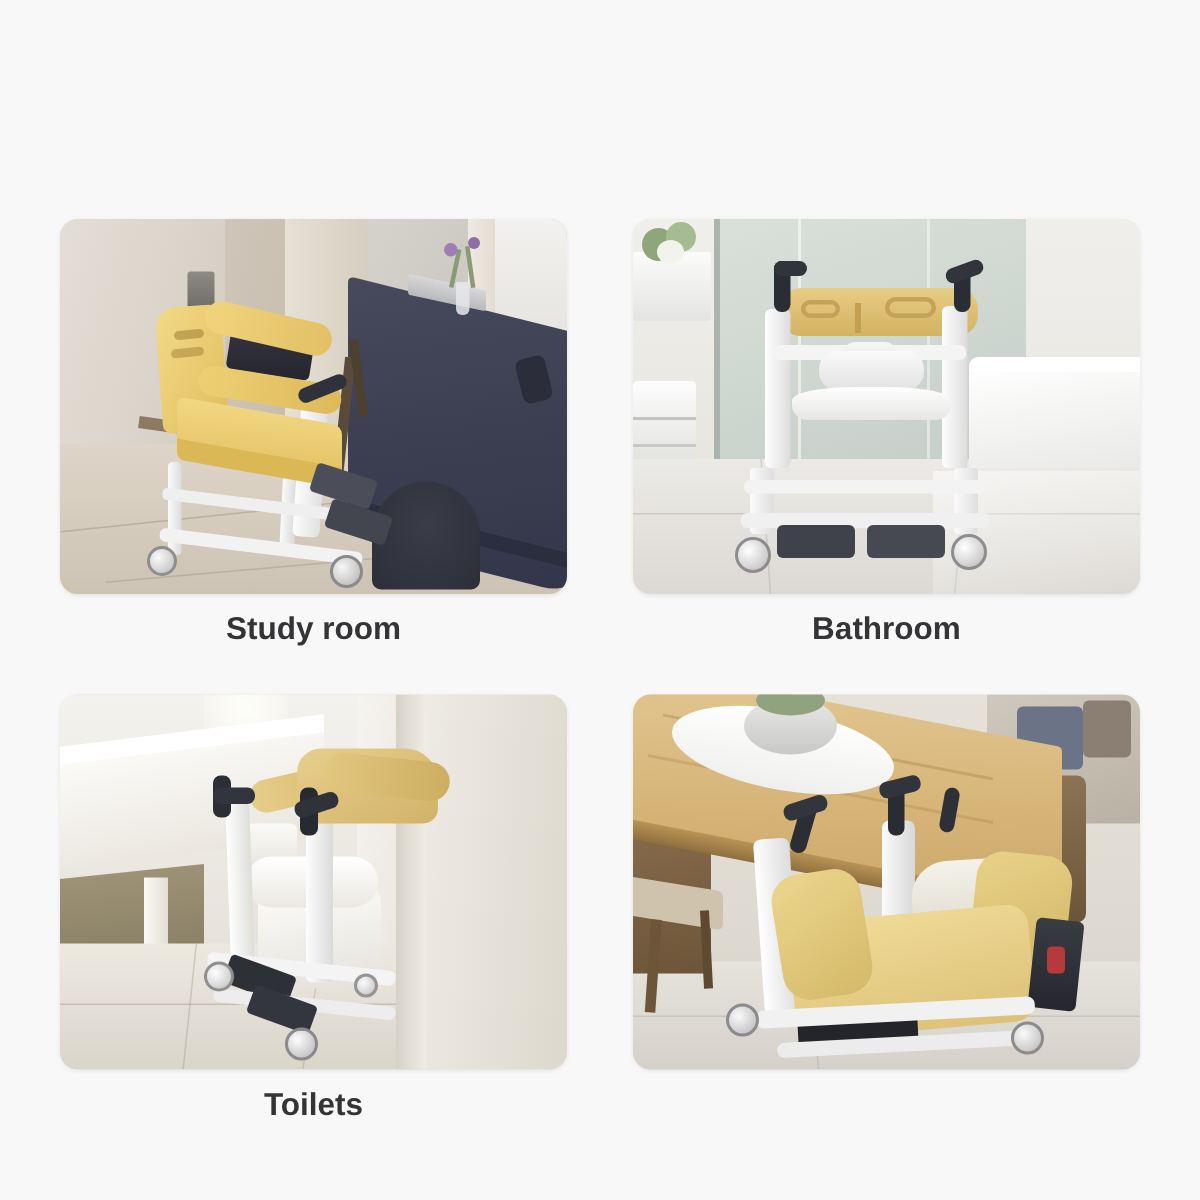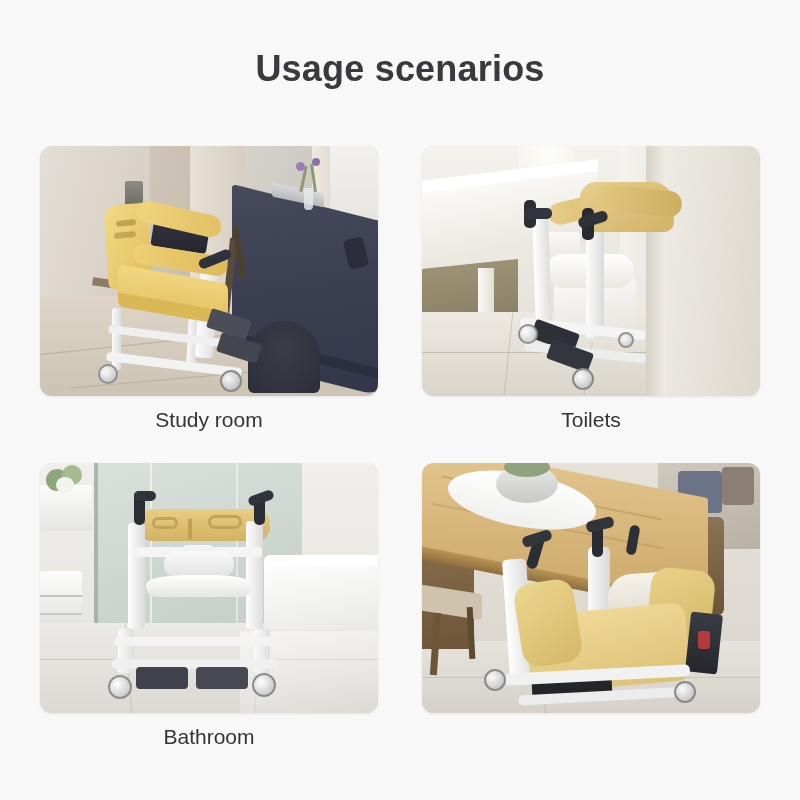--- a/index.html
+++ b/index.html
@@ -58,21 +58,21 @@
     box-shadow: 0 1px 3px rgba(0,0,0,0.08);
   }
 
   .caption {
     position: absolute;
     top: 262px;
     left: 0;
     width: 338px;
     text-align: center;
     font-size: 21px;
-    font-weight: normal;
+    font-weight: bold;
     color: #343436;
   }
 
   
   .lay { position: absolute; }
 
   
   .s1-wall-left   { left:0; top:0; width:118px; height:250px;
                     background: linear-gradient(105deg,#e3ded6 0%,#d9d2c8 55%,#cfc7bb 100%); }
   .s1-wall-mid    { left:110px; top:0; width:100px; height:175px;
@@ -308,21 +308,20 @@
   .s4-wheel1      { left:62px; top:206px; width:22px; height:22px; background: radial-gradient(circle at 35% 35%,#fafafa,#b6b6b6); border-radius:50%; border:2px solid #8b8b8b; }
   .s4-wheel2      { left:252px; top:218px; width:22px; height:22px; background: radial-gradient(circle at 35% 35%,#fafafa,#b6b6b6); border-radius:50%; border:2px solid #8b8b8b; }
   .s4-sidepanel   { left:266px; top:150px; width:32px; height:60px; background: linear-gradient(180deg,#3a3c44,#25272d); border-radius:4px; transform: rotate(6deg); }
   .s4-redbtn      { left:276px; top:168px; width:12px; height:18px; background:#b6393c; border-radius:3px; }
 </style>
 </head>
 <body>
 
 <div class="page">
 
-  <div class="page-title">Usage scenarios</div>
 
   <div class="grid">
 
     <div class="cell">
       <div class="photo">
         <div class="lay s1-wall-left"></div>
         <div class="lay s1-wall-mid"></div>
         <div class="lay s1-wall-panel"></div>
         <div class="lay s1-wall-right"></div>
         <div class="lay s1-curtain"></div>
@@ -357,59 +356,20 @@
         <div class="lay s1-arm2"></div>
         <div class="lay s1-handle-dk"></div>
         <div class="lay s1-frame-h"></div>
         <div class="lay s1-footplate1"></div>
         <div class="lay s1-footplate2"></div>
         <div class="lay s1-base-bar"></div>
         <div class="lay s1-wheel1"></div>
         <div class="lay s1-wheel2"></div>
       </div>
       <div class="caption">Study room</div>
-    </div>
-
-    <div class="cell">
-      <div class="photo">
-        <div class="lay s2-wall"></div>
-        <div class="lay s2-wall-panel"></div>
-        <div class="lay s2-wall-r"></div>
-        <div class="lay s2-glow"></div>
-        <div class="lay s2-recess"></div>
-        <div class="lay s2-counter"></div>
-        <div class="lay s2-counter-top"></div>
-        <div class="lay s2-pillar"></div>
-        <div class="lay s2-floor"></div>
-        <div class="lay s2-tile1"></div>
-        <div class="lay s2-tile2"></div>
-        <div class="lay s2-tile3"></div>
-        <div class="lay s2-door"></div>
-        <div class="lay s2-toilet-tank"></div>
-        <div class="lay s2-toilet-b"></div>
-        <div class="lay s2-toilet-s"></div>
-        <div class="lay s2-postL"></div>
-        <div class="lay s2-postR"></div>
-        <div class="lay s2-yokeL"></div>
-        <div class="lay s2-backrest"></div>
-        <div class="lay s2-back-hole"></div>
-        <div class="lay s2-yokeR"></div>
-        <div class="lay s2-crankL"></div>
-        <div class="lay s2-crankLa"></div>
-        <div class="lay s2-crankR"></div>
-        <div class="lay s2-crankRa"></div>
-        <div class="lay s2-basebar"></div>
-        <div class="lay s2-foot1"></div>
-        <div class="lay s2-basebar2"></div>
-        <div class="lay s2-foot2"></div>
-        <div class="lay s2-wheelA"></div>
-        <div class="lay s2-wheelB"></div>
-        <div class="lay s2-wheelC"></div>
-      </div>
-      <div class="caption">Toilets</div>
     </div>
 
     <div class="cell">
       <div class="photo">
         <div class="lay s3-wall"></div>
         <div class="lay s3-glass"></div>
         <div class="lay s3-glass-frame"></div>
         <div class="lay s3-glass-ln1"></div>
         <div class="lay s3-glass-ln2"></div>
         <div class="lay s3-planter"></div>
@@ -448,20 +408,59 @@
         <div class="lay s3-foot1"></div>
         <div class="lay s3-foot2"></div>
         <div class="lay s3-wheelL"></div>
         <div class="lay s3-wheelR"></div>
       </div>
       <div class="caption">Bathroom</div>
     </div>
 
     <div class="cell">
       <div class="photo">
+        <div class="lay s2-wall"></div>
+        <div class="lay s2-wall-panel"></div>
+        <div class="lay s2-wall-r"></div>
+        <div class="lay s2-glow"></div>
+        <div class="lay s2-recess"></div>
+        <div class="lay s2-counter"></div>
+        <div class="lay s2-counter-top"></div>
+        <div class="lay s2-pillar"></div>
+        <div class="lay s2-floor"></div>
+        <div class="lay s2-tile1"></div>
+        <div class="lay s2-tile2"></div>
+        <div class="lay s2-tile3"></div>
+        <div class="lay s2-door"></div>
+        <div class="lay s2-toilet-tank"></div>
+        <div class="lay s2-toilet-b"></div>
+        <div class="lay s2-toilet-s"></div>
+        <div class="lay s2-postL"></div>
+        <div class="lay s2-postR"></div>
+        <div class="lay s2-yokeL"></div>
+        <div class="lay s2-backrest"></div>
+        <div class="lay s2-back-hole"></div>
+        <div class="lay s2-yokeR"></div>
+        <div class="lay s2-crankL"></div>
+        <div class="lay s2-crankLa"></div>
+        <div class="lay s2-crankR"></div>
+        <div class="lay s2-crankRa"></div>
+        <div class="lay s2-basebar"></div>
+        <div class="lay s2-foot1"></div>
+        <div class="lay s2-basebar2"></div>
+        <div class="lay s2-foot2"></div>
+        <div class="lay s2-wheelA"></div>
+        <div class="lay s2-wheelB"></div>
+        <div class="lay s2-wheelC"></div>
+      </div>
+      <div class="caption">Toilets</div>
+    </div>
+
+    <div class="cell">
+      <div class="photo">
         <div class="lay s4-bg"></div>
         <div class="lay s4-bgfar"></div>
         <div class="lay s4-bgchairs"></div>
         <div class="lay s4-bgchairs2"></div>
         <div class="lay s4-floor"></div>
         <div class="lay s4-ftile"></div>
         <div class="lay s4-ftile2"></div>
         <div class="lay s4-chairL"></div>
         <div class="lay s4-chairL-seat"></div>
         <div class="lay s4-chairL-leg"></div>

